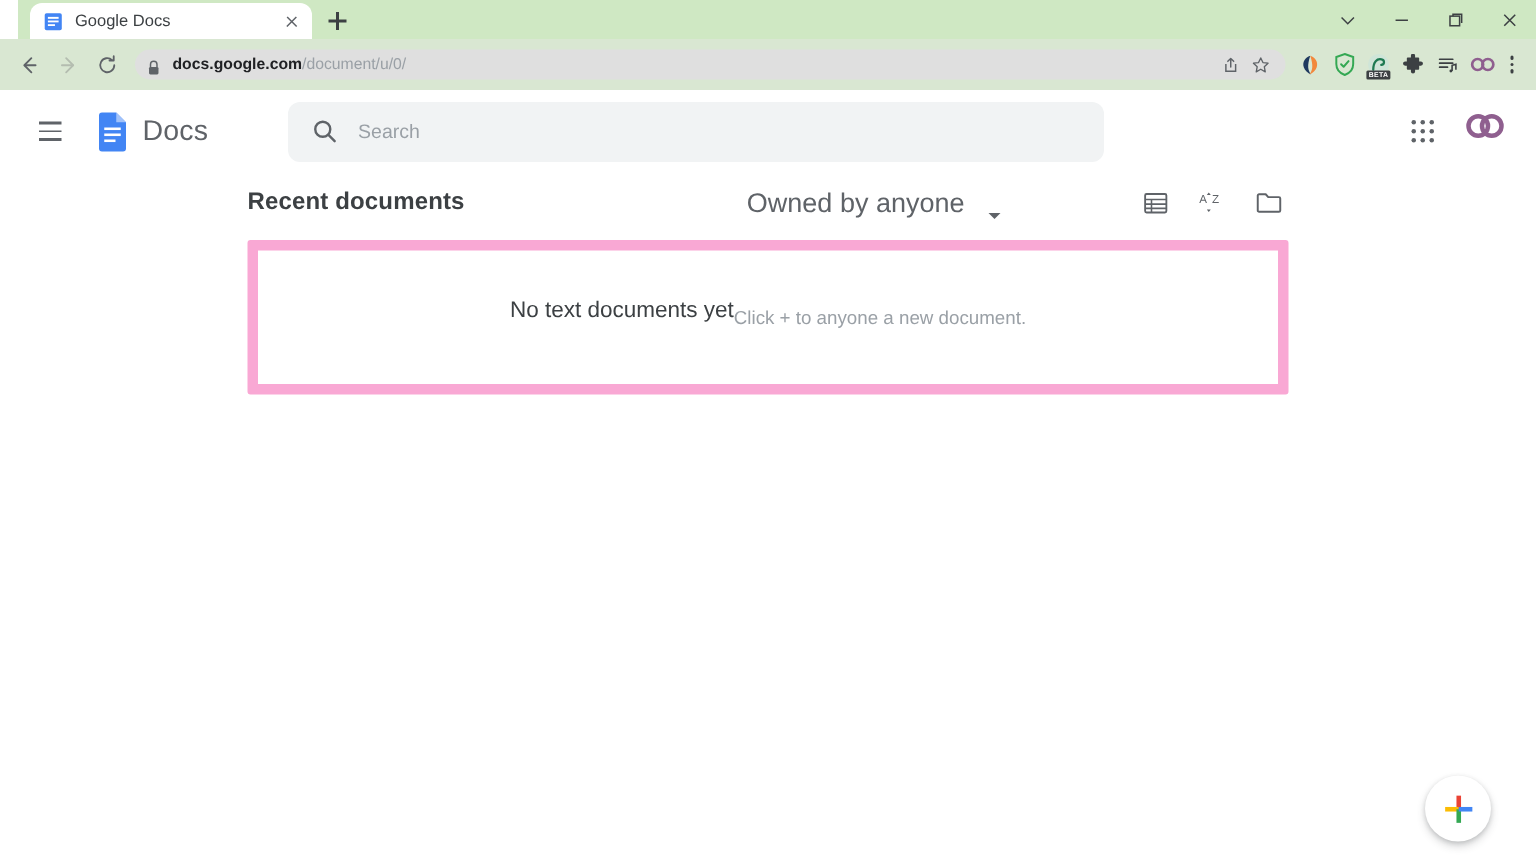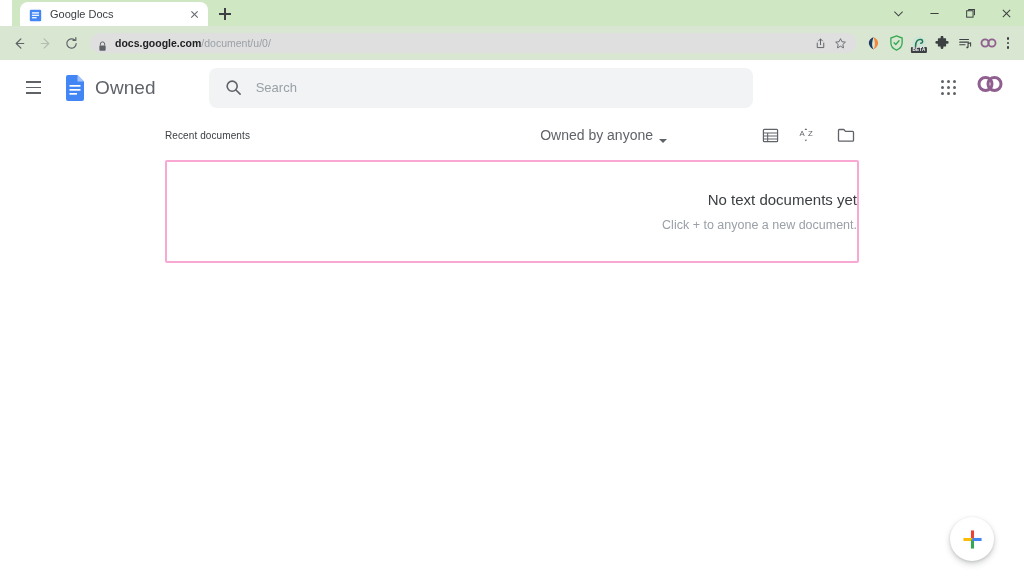--- a/index.html
+++ b/index.html
@@ -154,38 +154,38 @@
   .apps-grid i { background: #5f6368; border-radius: 50%; display:block; width:3px; height:3px; }
   .avatar { width: 28px; height: 28px; cursor: pointer; }
 
   
   .content { padding: 0 0 0 0; }
   .toolrow {
     width: 694px; margin: 0 auto; height: 40px;
     display: flex; align-items: center; position: relative;
   }
   .section-title {
-    font-size: 10px; font-weight: 400; color: #3c4043; letter-spacing: .1px;
+    font-size: 16px; font-weight: 700; color: #3c4043; letter-spacing: .1px;
   }
   .owner-filter {
-    margin-left: auto; display: flex; align-items: flex-end; gap: 6px;
-    font-size: 14px; color: #5f6368; cursor: pointer; white-space: nowrap;
+    margin-left: auto; display: flex; align-items: flex-end; gap: 16px;
+    font-size: 18px; color: #5f6368; cursor: pointer; white-space: nowrap;
   }
   .caret { width: 0; height: 0; border-left: 4px solid transparent;
            border-right: 4px solid transparent; border-top: 4.5px solid #5f6368; }
   .tool-icons { display: flex; align-items: center; gap: 12px; margin-left: 90px; }
   .tool-icon {
     width: 26px; height: 26px; display:flex; align-items:center;
     justify-content:center; cursor: pointer; color: #5f6368;
   }
 
   .empty-card {
     width: 694px; margin: 5px auto 0; height: 103px;
-    border: 2px solid #f9a8d4; border-radius: 2px;
-    display: flex; flex-direction: column; align-items: flex-end;
+    border: 7px solid #f9a8d4; border-radius: 2px;
+    display: flex; flex-direction: row; align-items: center;
     justify-content: center; background: #fff;
   }
   .empty-title { font-size: 15px; color: #3c4043; margin-bottom: 10px; }
   .empty-sub { font-size: 12.5px; color: #9aa0a6; }
 
   
   .fab {
     position: absolute; right: 30px; bottom: 22px;
     width: 44px; height: 44px; border-radius: 50%; background: #fff;
     box-shadow: 0 3px 6px rgba(60,64,67,.22), 0 1px 3px rgba(60,64,67,.18);
@@ -356,21 +356,21 @@
       <span class="docs-logo">
         <svg viewBox="0 0 22 28" width="22" height="28">
           <path d="M2 1 h11.5 L20 7.5 V25 a2 2 0 0 1 -2 2 H4 a2 2 0 0 1 -2 -2 V3 a2 2 0 0 1 2 -2 Z" fill="#4285f4"></path>
           <path d="M13.5 1 L20 7.5 h-6.5 Z" fill="#a1c2fa"></path>
           <rect x="5.5" y="11" width="11" height="1.7" fill="#fff"></rect>
           <rect x="5.5" y="15" width="11" height="1.7" fill="#fff"></rect>
           <rect x="5.5" y="19" width="7.5" height="1.7" fill="#fff"></rect>
         </svg>
       </span>
 
-      <span class="docs-wordmark">Owned</span>
+      <span class="docs-wordmark">Docs</span>
 
       <div class="searchbar">
         <span class="search-icon">
           <svg viewBox="0 0 18 18" width="17" height="17">
             <circle cx="7.6" cy="7.6" r="5.3" fill="none" stroke="currentColor" stroke-width="1.7"></circle>
             <path d="M11.6 11.6 L16 16" stroke="currentColor" stroke-width="1.7" stroke-linecap="round"></path>
           </svg>
         </span>
         <input class="search-input" type="text" placeholder="Search" value="" style="">
       </div>

